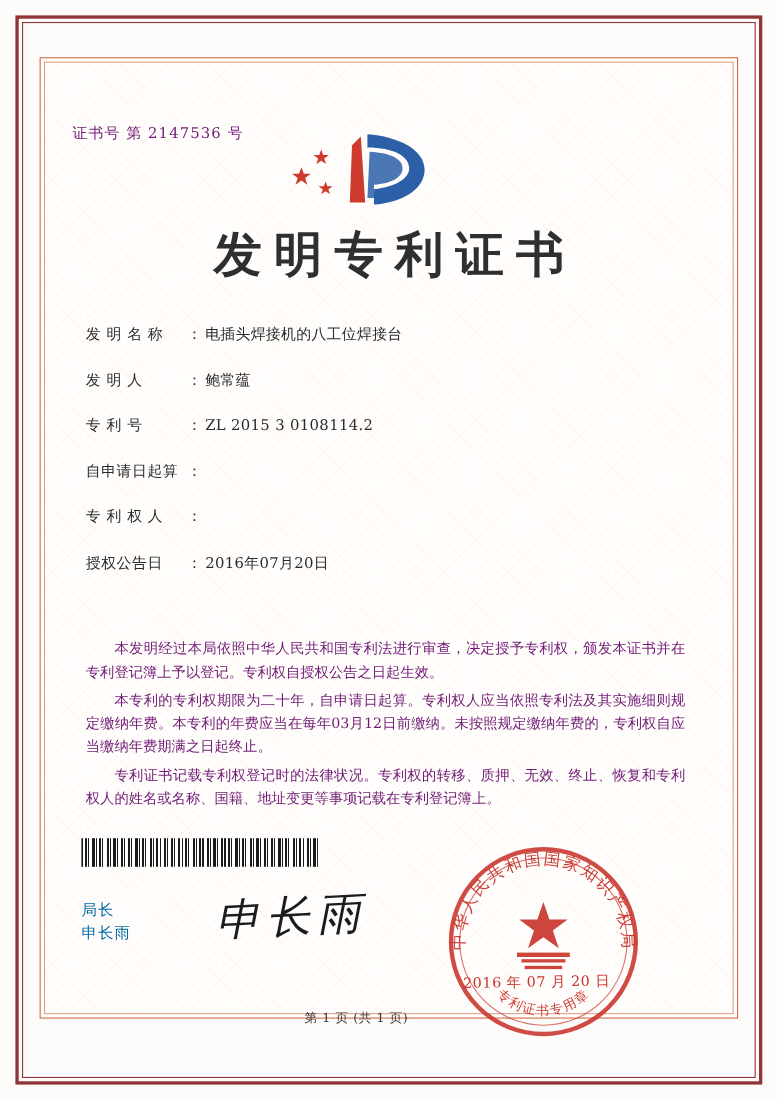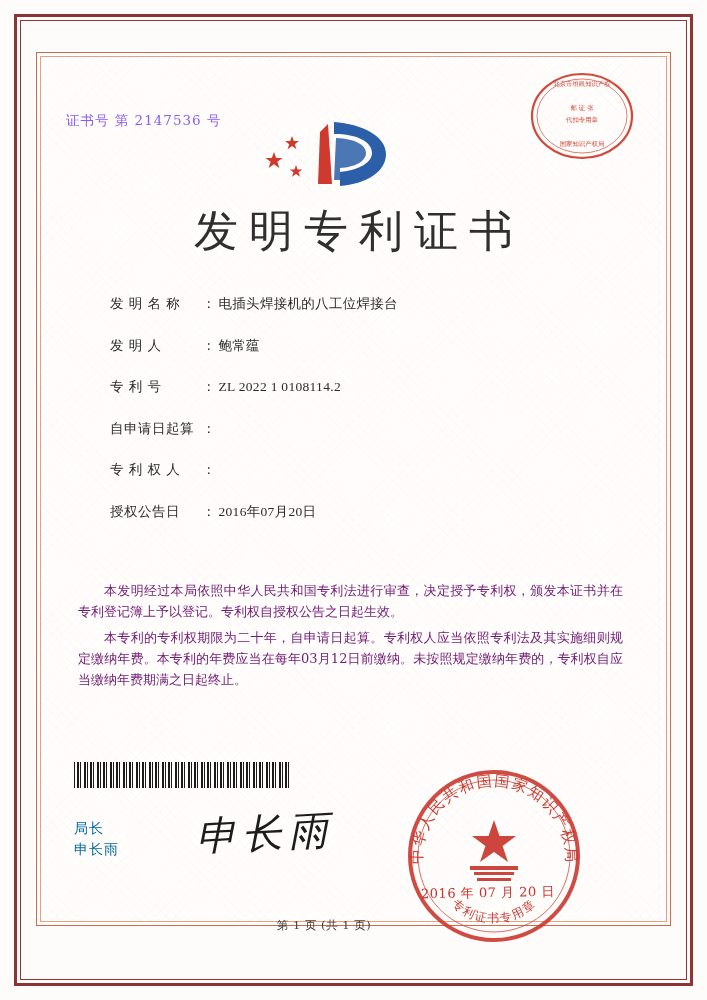--- a/index.html
+++ b/index.html
@@ -63,21 +63,21 @@
       repeating-linear-gradient(-45deg, rgba(210,120,90,0.030) 0 1px, transparent 1px 7px);
     pointer-events: none;
   }
 
   
   .cert-no {
     position: absolute;
     left: 66px; top: 112px;
     font-size: 13.5px;
     letter-spacing: 1px;
-    color: #8b5cf6;
+    color: #701a75;
   }
 
   
   .emblem {
     position: absolute;
     left: 262px; top: 110px;
     width: 150px; height: 86px;
   }
 
   
@@ -90,21 +90,21 @@
   
   .title {
     position: absolute;
     left: 0; top: 202px;
     width: 707px;
     text-align: center;
     font-size: 44px;
     letter-spacing: 11px;
     color: #2f2f2f;
     font-family: "DejaVu Serif", "Liberation Serif", serif;
-    font-weight: 400;
+    font-weight: 700;
     text-indent: 11px;
   }
 
   
   .fields {
     position: absolute;
     left: 78px; top: 295px;
     width: 540px;
   }
   .field-row {
@@ -116,30 +116,28 @@
   }
   .field-label {
     width: 92px;
     flex: 0 0 92px;
     letter-spacing: 0.5px;
     white-space: nowrap;
   }
   .field-label.spread {
     display: inline-flex;
     justify-content: space-between;
-    margin-left: 32px;
   }
   .field-colon {
     flex: 0 0 auto;
     margin-right: 3px;
   }
   .field-value {
     flex: 1 1 auto;
     letter-spacing: 0.3px;
-    font-family: Liberation Serif, serif;
   }
 
   
   .body-text {
     position: absolute;
     left: 78px; top: 580px;
     width: 545px;
     font-size: 13px;
     line-height: 21px;
     color: #701a75;
@@ -231,69 +229,58 @@
         <polygon points="34,55 35.6,59.4 40.3,59.4 36.5,62.2 38,66.7 34,63.9 30,66.7 31.5,62.2 27.7,59.4 32.4,59.4"></polygon>
       </g>
 
       <path d="M56 74 L70 74 L66 14 L58 22 Z" fill="#cf3a2e"></path>
 
       <path d="M72 12 C100 14 124 26 124 44 C124 62 104 74 78 76 L78 62 C98 60 110 52 110 43 C110 32 96 24 72 24 Z" fill="#2b5fa8"></path>
       <path d="M74 28 C94 29 104 35 104 43 C104 51 94 57 78 58 L78 70 L72 70 Z" fill="#2b5fa8" opacity="0.85"></path>
     </svg>
   </div>
 
-  <div class="seal-oval">
-    <svg width="108" height="92" viewBox="0 0 108 92" xmlns="http://www.w3.org/2000/svg">
-      <ellipse cx="54" cy="46" rx="50" ry="42" fill="none" stroke="#cf4a3d" stroke-width="2.2"></ellipse>
-      <ellipse cx="54" cy="46" rx="45" ry="37" fill="none" stroke="#cf4a3d" stroke-width="0.7"></ellipse>
-      <g fill="#cf4a3d" font-size="6.4" font-family="DejaVu Serif, serif">
-        <text x="54" y="16" text-anchor="middle">北京市维凯知识产权</text>
-        <text x="54" y="40" text-anchor="middle">邮 证 张</text>
-        <text x="54" y="52" text-anchor="middle">代扣专用章</text>
-        <text x="54" y="76" text-anchor="middle">国家知识产权局</text>
-      </g>
-    </svg>
-  </div>
 
   <div class="title">发明专利证书</div>
 
   <div class="fields">
     <div class="field-row">
       <span class="field-label spread">发 明 名 称</span>
       <span class="field-colon">：</span>
       <span class="field-value">电插头焊接机的八工位焊接台</span>
     </div>
     <div class="field-row">
       <span class="field-label spread">发 明 人</span>
       <span class="field-colon">：</span>
       <span class="field-value">鲍常蕴</span>
     </div>
     <div class="field-row">
       <span class="field-label spread">专 利 号</span>
       <span class="field-colon">：</span>
-      <span class="field-value">ZL 2022 1 0108114.2</span>
+      <span class="field-value">ZL 2015 3 0108114.2</span>
     </div>
     <div class="field-row">
       <span class="field-label spread">自申请日起算</span>
       <span class="field-colon">：</span>
     </div>
     <div class="field-row">
       <span class="field-label spread">专 利 权 人</span>
       <span class="field-colon">：</span>
     </div>
     <div class="field-row">
       <span class="field-label spread">授权公告日</span>
       <span class="field-colon">：</span>
       <span class="field-value">2016年07月20日</span>
     </div>
   </div>
 
   <div class="body-text">
     <p>本发明经过本局依照中华人民共和国专利法进行审查，决定授予专利权，颁发本证书并在专利登记簿上予以登记。专利权自授权公告之日起生效。</p>
     <p>本专利的专利权期限为二十年，自申请日起算。专利权人应当依照专利法及其实施细则规定缴纳年费。本专利的年费应当在每年03月12日前缴纳。未按照规定缴纳年费的，专利权自应当缴纳年费期满之日起终止。</p>
+    <p>专利证书记载专利权登记时的法律状况。专利权的转移、质押、无效、终止、恢复和专利权人的姓名或名称、国籍、地址变更等事项记载在专利登记簿上。</p>
   </div>
 
   <div class="barcode"></div>
 
   <div class="sig-label">
     <div>局长</div>
     <div>申长雨</div>
   </div>
   <div class="sig-script">申长雨</div>
 

